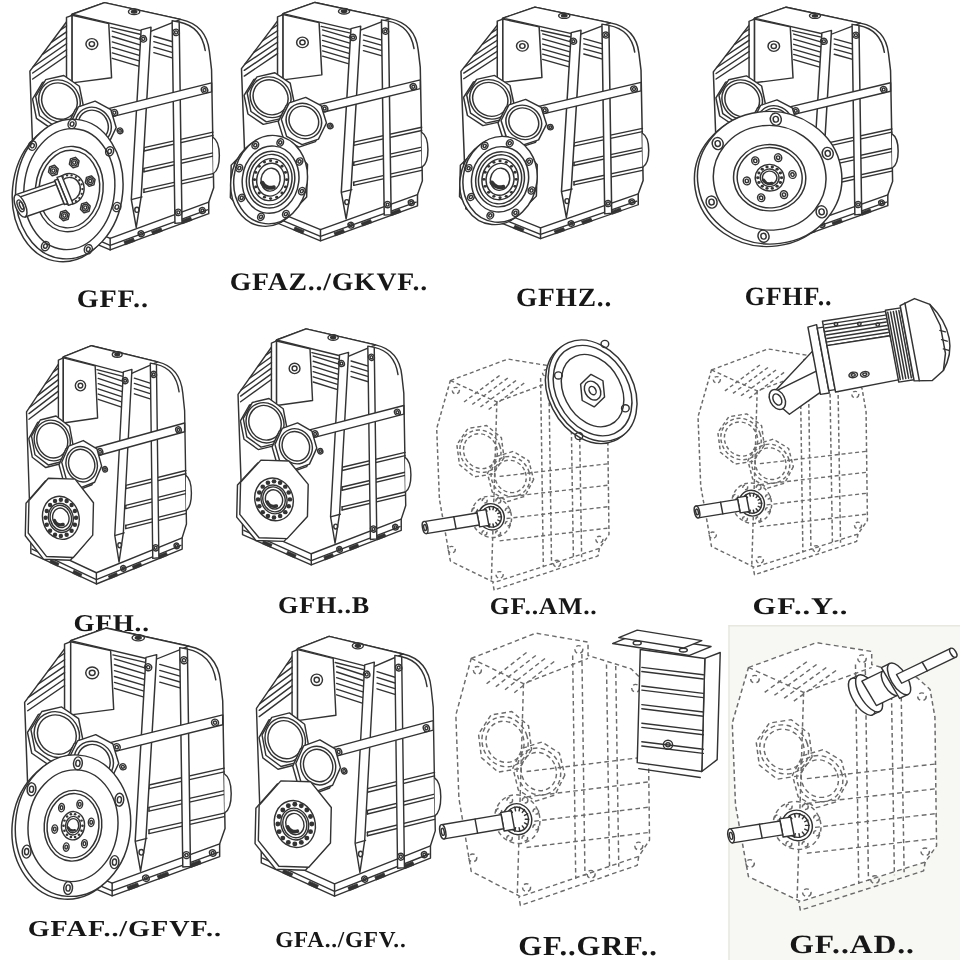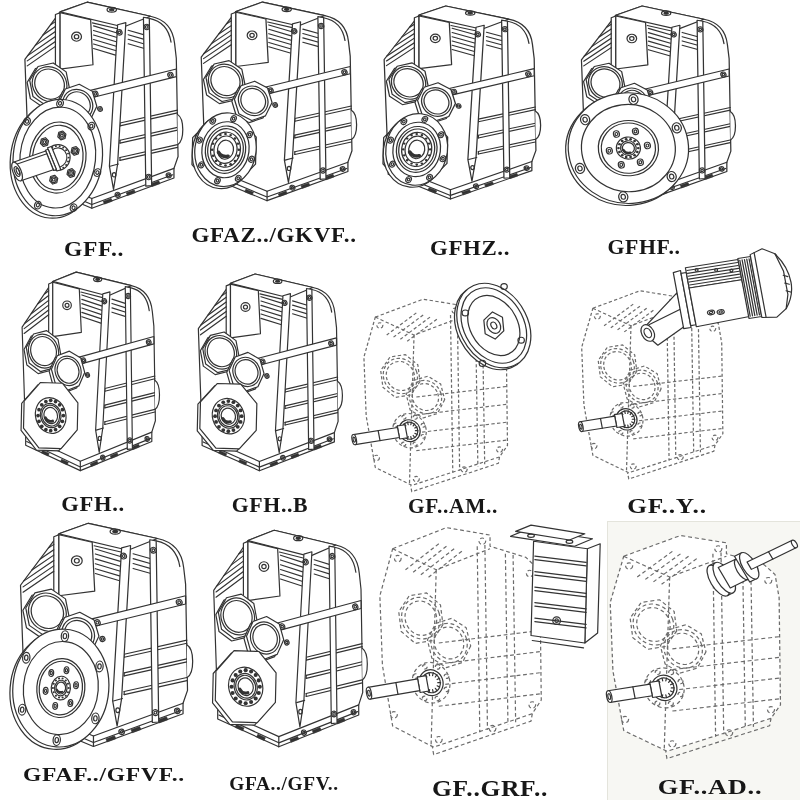--- a/index.html
+++ b/index.html
@@ -404,21 +404,21 @@
           <circle cx="32.43912781543504" cy="127.95703110582845" r="1.15" fill="#333333" stroke="none"></circle>
           <circle cx="36.20243866176395" cy="131.25197692596447" r="1.15" fill="#333333" stroke="none"></circle>
           <circle cx="38.71700257713093" cy="136.18321182805062" r="1.15" fill="#333333" stroke="none"></circle>
           <ellipse cx="28" cy="142" rx="10" ry="13.2" transform="rotate(6 28 142)" fill="#ffffff"></ellipse>
           <ellipse cx="28" cy="142" rx="6.9" ry="9.2" transform="rotate(6 28 142)" fill="none"></ellipse>
           <path d="M 21.98,144.58 A 6.708 6.708 0 0 0 30.15,148.192" stroke-width="3.268" fill="none"></path>
         </g>
       </svg>
     <figcaption class="label" style="left: 94px; top: 231px; font-size: 22px; transform: translateX(-50%) scaleX(1.04);">GFHZ..</figcaption>
   </figure>
-  <figure class="cell" style="left: 570px; top: 4px; width: 166px; height: 205px;">
+  <figure class="cell" style="left: 583px; top: 4px; width: 166px; height: 205px;">
     <svg width="166" height="205" viewBox="-10 -2 145 202" preserveAspectRatio="none">
         <g stroke="#333333" stroke-width="1.09" fill="none" stroke-linejoin="round" stroke-linecap="round">
           <path d="M30,9 L53,0 L107,13 C118,15.5 126,23 127.5,38 L129,52 L130.5,143 L127,154 L127,163 L57,191 L3.5,166.5 L3.5,157.5 L0,53 Z" fill="#ffffff"></path>
           <polyline points="127.00,154.00 57.00,182.00 3.50,157.50" fill="none"></polyline>
           <line x1="57" y1="182" x2="57" y2="191"></line>
           <polyline points="126.00,160.00 57.00,187.50 4.50,163.00" fill="none"></polyline>
           <polygon points="114.94,167.82 114.05,165.59 107.37,168.27 108.26,170.50" fill="#333333" stroke-width="0.6"></polygon>
           <polygon points="93.94,176.22 93.05,173.99 86.37,176.67 87.26,178.90" fill="#333333" stroke-width="0.6"></polygon>
           <polygon points="74.34,184.06 73.45,181.83 66.77,184.51 67.66,186.74" fill="#333333" stroke-width="0.6"></polygon>
           <polygon points="44.22,185.15 45.22,182.97 38.68,179.97 37.68,182.15" fill="#333333" stroke-width="0.6"></polygon>
@@ -532,21 +532,21 @@
           <circle cx="42.92758759039656" cy="131.23296074970494" r="1.2" fill="#333333" stroke="none"></circle>
           <circle cx="46.40098040860128" cy="132.96938039390625" r="1.2" fill="#333333" stroke="none"></circle>
           <circle cx="48.804642818204705" cy="136.09830047598535" r="1.2" fill="#333333" stroke="none"></circle>
           <ellipse cx="41" cy="140" rx="6.825" ry="7.194" transform="rotate(-8 41 140)" fill="#ffffff"></ellipse>
           <ellipse cx="41" cy="140" rx="5.25" ry="5.45" transform="rotate(-8 41 140)" fill="none"></ellipse>
           <path d="M 36.59,141.89 A 4.914 4.914 0 0 0 42.575,144.536" stroke-width="2.394" fill="none"></path>
         </g>
       </svg>
     <figcaption class="label" style="left: 74px; top: 230px; font-size: 22px; transform: translateX(-50%) scaleX(0.99);">GFHF..</figcaption>
   </figure>
-  <figure class="cell" style="left: 17px; top: 270px; width: 144px; height: 210px;">
+  <figure class="cell" style="left: 17px; top: 286px; width: 144px; height: 210px;">
     <svg width="144" height="210" viewBox="-5 -2 141 202" preserveAspectRatio="none">
         <g stroke="#333333" stroke-width="1.15" fill="none" stroke-linejoin="round" stroke-linecap="round">
           <path d="M30,9 L53,0 L107,13 C118,15.5 126,23 127.5,38 L129,52 L130.5,143 L127,154 L127,163 L57,191 L3.5,166.5 L3.5,157.5 L0,53 Z" fill="#ffffff"></path>
           <polyline points="127.00,154.00 57.00,182.00 3.50,157.50" fill="none"></polyline>
           <line x1="57" y1="182" x2="57" y2="191"></line>
           <polyline points="126.00,160.00 57.00,187.50 4.50,163.00" fill="none"></polyline>
           <polygon points="114.94,167.82 114.05,165.59 107.37,168.27 108.26,170.50" fill="#333333" stroke-width="0.6"></polygon>
           <polygon points="93.94,176.22 93.05,173.99 86.37,176.67 87.26,178.90" fill="#333333" stroke-width="0.6"></polygon>
           <polygon points="74.34,184.06 73.45,181.83 66.77,184.51 67.66,186.74" fill="#333333" stroke-width="0.6"></polygon>
           <polygon points="44.22,185.15 45.22,182.97 38.68,179.97 37.68,182.15" fill="#333333" stroke-width="0.6"></polygon>

